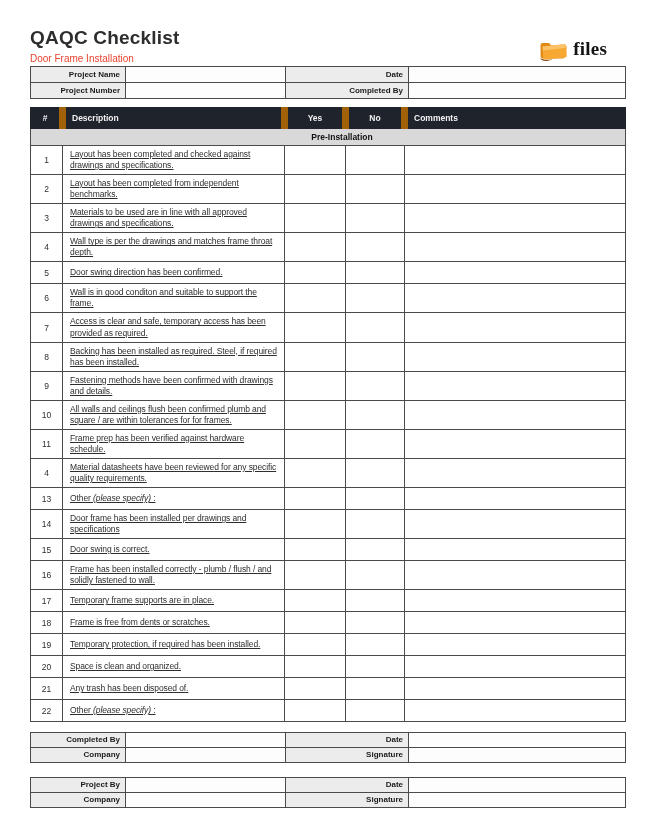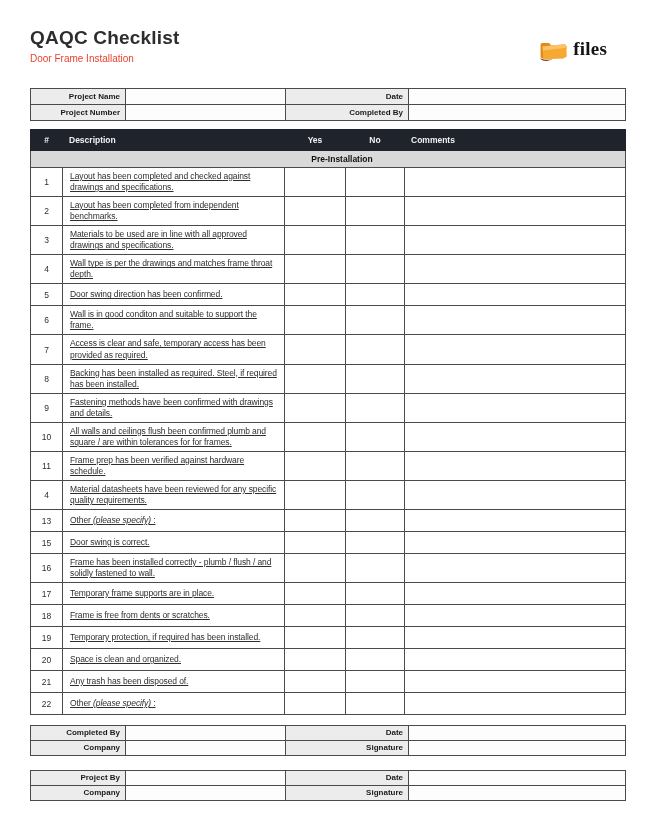--- a/index.html
+++ b/index.html
@@ -16,40 +16,40 @@
   
   .doc-header { margin-top:27px; display:flex; justify-content:space-between; align-items:flex-start; }
   .doc-title { font-size:19px; font-weight:700; color:#2d2d2d; letter-spacing:0.2px; }
   .doc-subtitle { font-size:10px; font-weight:400; margin-top:4px; }
   .logo { display:flex; align-items:center; margin-top:8px; margin-right:18px; }
   .logo svg { display:block; margin-right:1px; }
   .logo-text { font-family:"Liberation Serif", serif; font-weight:700; font-size:19px; color:#141414; letter-spacing:0.2px; }
 
   
   table { border-collapse:collapse; table-layout:fixed; width:595px; }
-  .info-table { margin-top:24px; }
+  .info-table { margin-top:2px; }
   .info-table td {
     border:1px solid #4a4a4a;
     height:16px; padding:1px 5px;
     font-size:8px; line-height:1.2;
     vertical-align:middle;
   }
   .info-table td.lbl { background:#ececec; font-weight:700; text-align:right; color:#1b1b1b; }
   .info-table td.val { background:#fdfdfd; }
 
   
   .main-table { margin-top:8px; }
   .main-table thead td {
     background:#1f232c; color:#f2f2f2;
     font-weight:700; font-size:8.5px;
     height:21px; padding:2px 6px;
     border:1px solid #1f232c;
     vertical-align:middle;
   }
-  .main-table thead td + td { border-left:1px solid #a16207; }
+  .main-table thead td + td { border-left:7px solid #a16207; }
   .main-table thead td.c { text-align:center; }
   .main-table td.section {
     background:#d9d9d9; color:#111;
     text-align:center; font-weight:700; font-size:8.5px;
     height:17px; border:1px solid #4a4a4a;
     vertical-align:middle;
     padding-left:28px;
   }
   .main-table tbody td {
     border:1px solid #4a4a4a;
@@ -217,20 +217,27 @@
             <td class="fill"></td>
           </tr>
           <tr>
             <td class="num">13</td>
             <td class="desc">Other <i>(please specify)</i> :</td>
             <td class="fill"></td>
             <td class="fill"></td>
             <td class="fill"></td>
           </tr>
           <tr>
+            <td class="num">14</td>
+            <td class="desc">Door frame has been installed per drawings and specifications</td>
+            <td class="fill"></td>
+            <td class="fill"></td>
+            <td class="fill"></td>
+          </tr>
+          <tr>
             <td class="num">15</td>
             <td class="desc">Door swing is correct.</td>
             <td class="fill"></td>
             <td class="fill"></td>
             <td class="fill"></td>
           </tr>
           <tr>
             <td class="num">16</td>
             <td class="desc">Frame has been installed correctly - plumb / flush / and solidly fastened to wall.</td>
             <td class="fill"></td>

